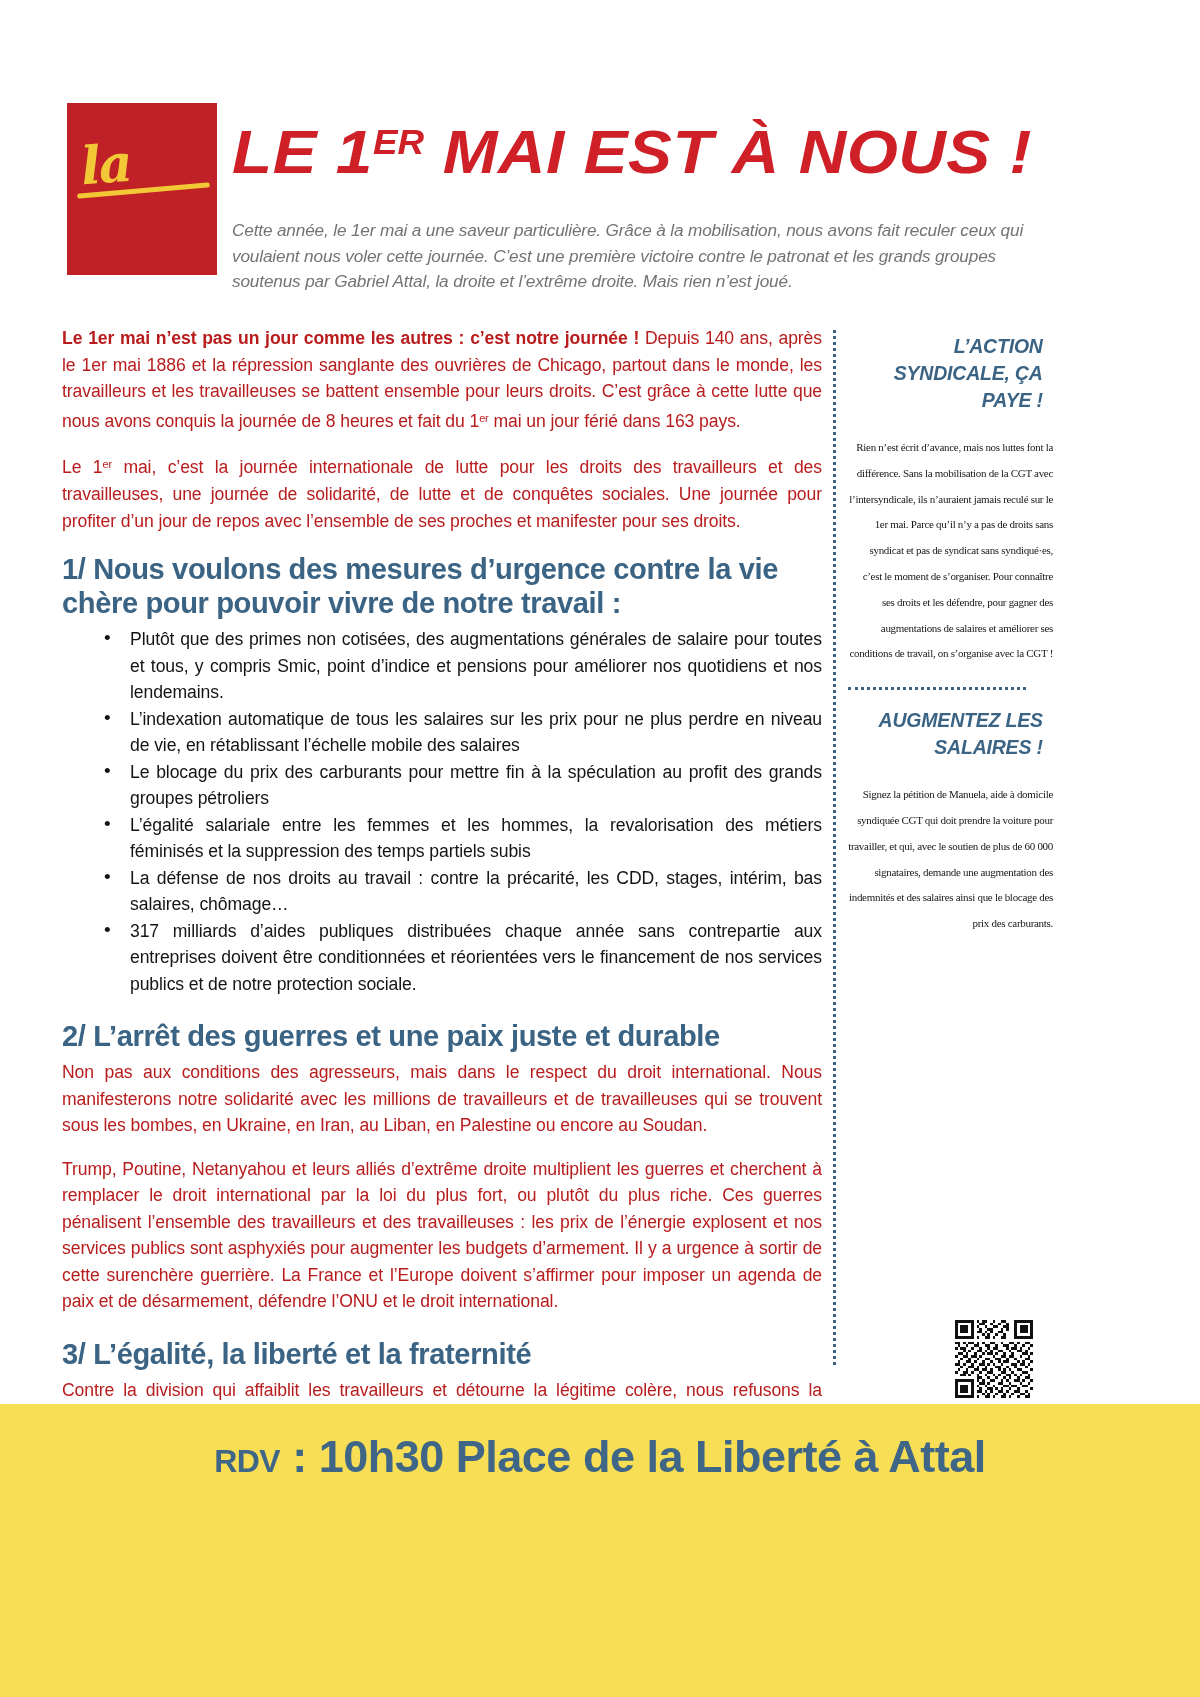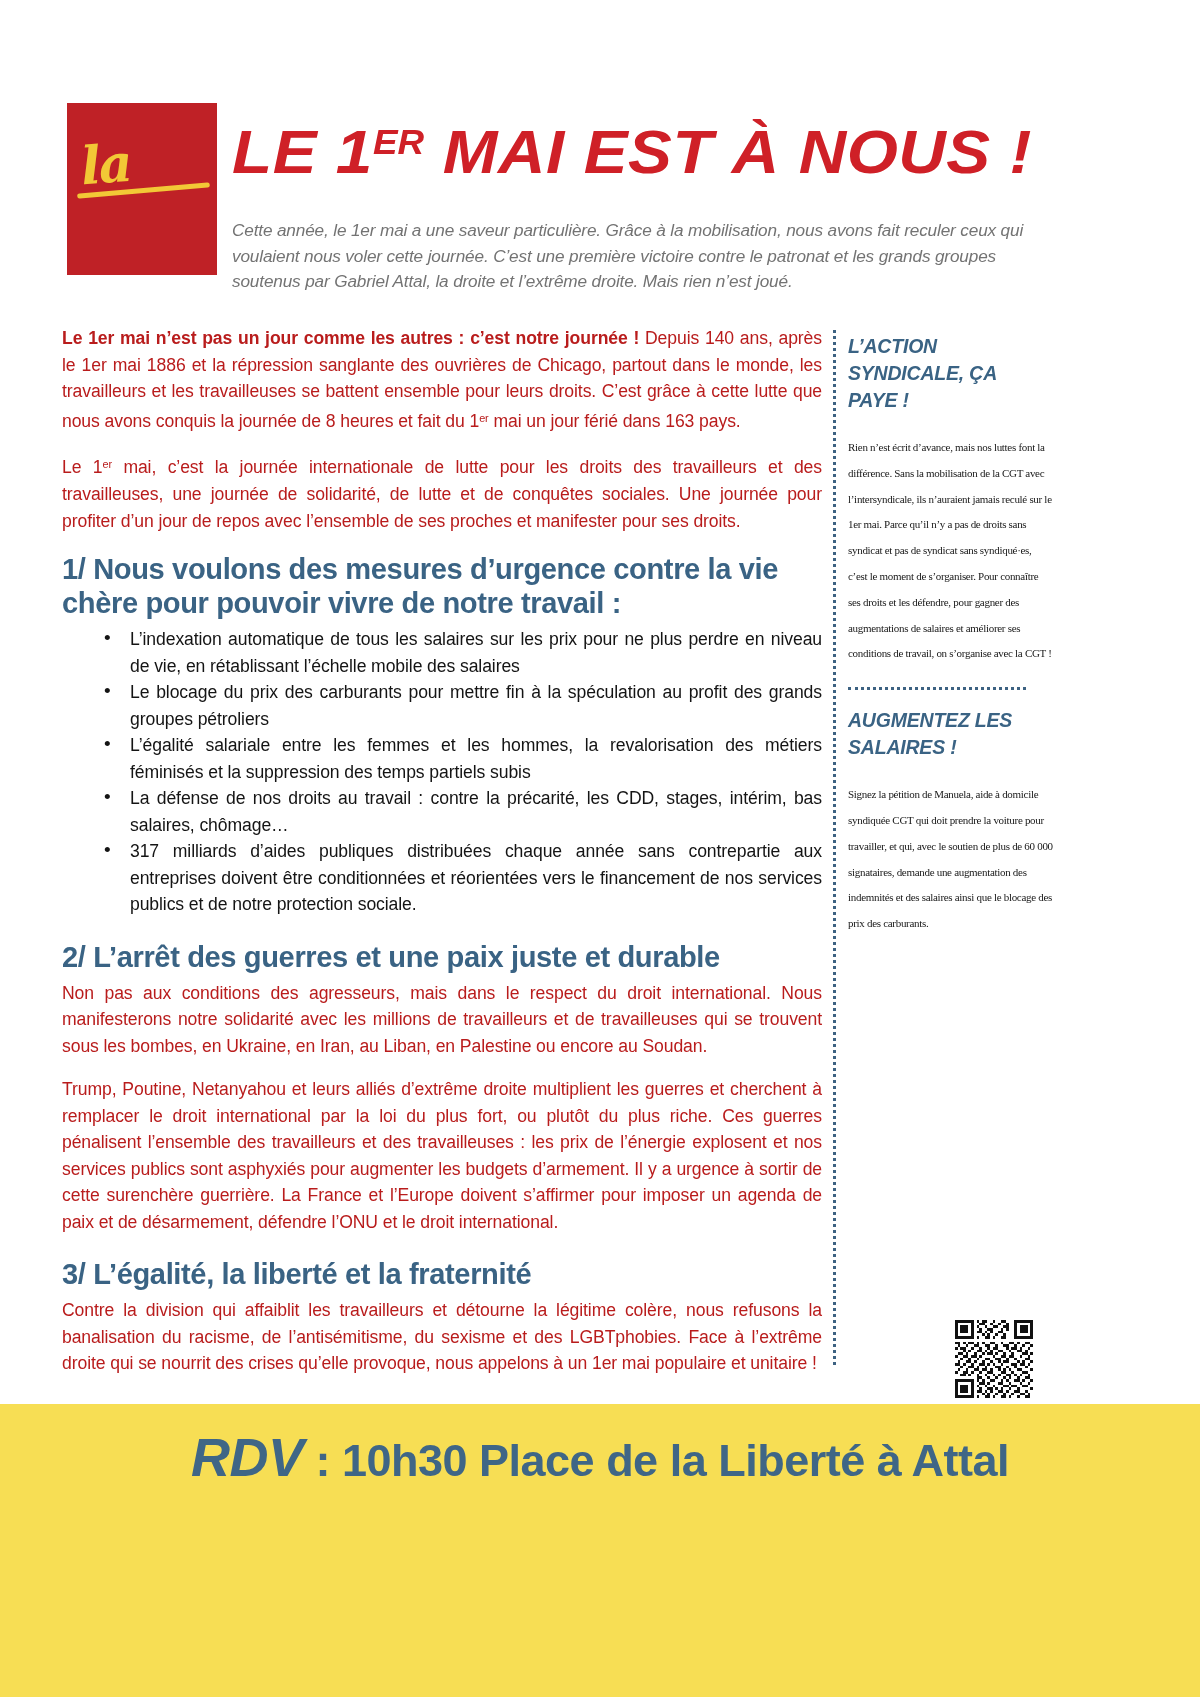--- a/index.html
+++ b/index.html
@@ -113,20 +113,21 @@
     position: absolute;
     left: 62px;
     top: 325px;
     width: 760px;
   }
   .side-col {
     position: absolute;
     left: 848px;
     top: 332px;
     width: 205px;
+    text-align: right;
   }
   .divider {
     position: absolute;
     left: 833px;
     top: 330px;
     width: 0;
     height: 1035px;
     border-left: 3px dotted #3d6282;
   }
 
@@ -241,22 +242,21 @@
     width: 1200px;
     text-align: center;
     color: #3f6686;
     font-family: "Liberation Sans", sans-serif;
     font-weight: 700;
     font-size: 45px;
     line-height: 58px;
     letter-spacing: -0.5px;
   }
   .banner-text .rdv {
-    font-style: italic;
-    font-size: 54px;
+    font-size: 32px;
   }
 </style>
 </head>
 <body>
 
 <div class="page">
 
   <div class="header">
 
     <div class="logo">
@@ -273,20 +273,21 @@
 
   <div class="main-col">
 
     <p class="p"><b>Le 1er mai n’est pas un jour comme les autres : c’est notre journée !</b><span> Depuis 140 ans, après le 1er mai 1886 et la répression sanglante des ouvrières de Chicago, partout dans le monde, les travailleurs et les travailleuses se battent ensemble pour leurs droits. C’est grâce à cette lutte que nous avons conquis la journée de 8 heures et fait du 1</span><sup>er</sup><span> mai un jour férié dans 163 pays.</span></p>
 
     <p class="p"><span>Le 1</span><sup>er</sup><span> mai, c’est la journée internationale de lutte pour les droits des travailleurs et des travailleuses, une journée de solidarité, de lutte et de conquêtes sociales. Une journée pour profiter d’un jour de repos avec l’ensemble de ses proches et manifester pour ses droits.</span></p>
 
     <h2 class="sect">1/ Nous voulons des mesures d’urgence contre la vie chère pour pouvoir vivre de notre travail :</h2>
 
     <ul class="bullets">
+      <li>Plutôt que des primes non cotisées, des augmentations générales de salaire pour toutes et tous, y compris Smic, point d’indice et pensions pour améliorer nos quotidiens et nos lendemains.</li>
       <li>L’indexation automatique de tous les salaires sur les prix pour ne plus perdre en niveau de vie, en rétablissant l’échelle mobile des salaires</li>
       <li>Le blocage du prix des carburants pour mettre fin à la spéculation au profit des grands groupes pétroliers</li>
       <li>L’égalité salariale entre les femmes et les hommes, la revalorisation des métiers féminisés et la suppression des temps partiels subis</li>
       <li>La défense de nos droits au travail : contre la précarité, les CDD, stages, intérim, bas salaires, chômage…</li>
       <li>317 milliards d’aides publiques distribuées chaque année sans contrepartie aux entreprises doivent être conditionnées et réorientées vers le financement de nos services publics et de notre protection sociale.</li>
     </ul>
 
     <h2 class="sect tight">2/ L’arrêt des guerres et une paix juste et durable</h2>
     <p class="p">Non pas aux conditions des agresseurs, mais dans le respect du droit international. Nous manifesterons notre solidarité avec les millions de travailleurs et de travailleuses qui se trouvent sous les bombes, en Ukraine, en Iran, au Liban, en Palestine ou encore au Soudan.</p>
     <p class="p">Trump, Poutine, Netanyahou et leurs alliés d’extrême droite multiplient les guerres et cherchent à remplacer le droit international par la loi du plus fort, ou plutôt du plus riche. Ces guerres pénalisent l’ensemble des travailleurs et des travailleuses : les prix de l’énergie explosent et nos services publics sont asphyxiés pour augmenter les budgets d’armement. Il y a urgence à sortir de cette surenchère guerrière. La France et l’Europe doivent s’affirmer pour imposer un agenda de paix et de désarmement, défendre l’ONU et le droit international.</p>

